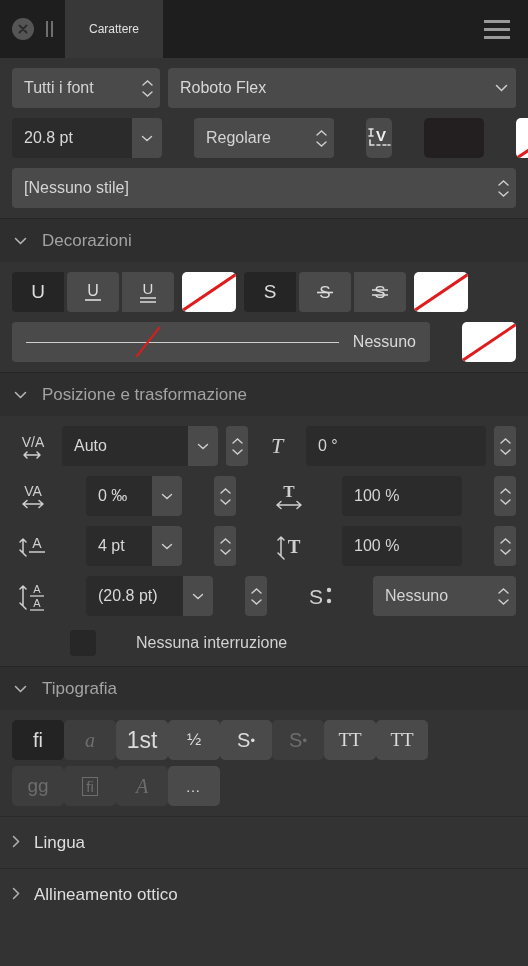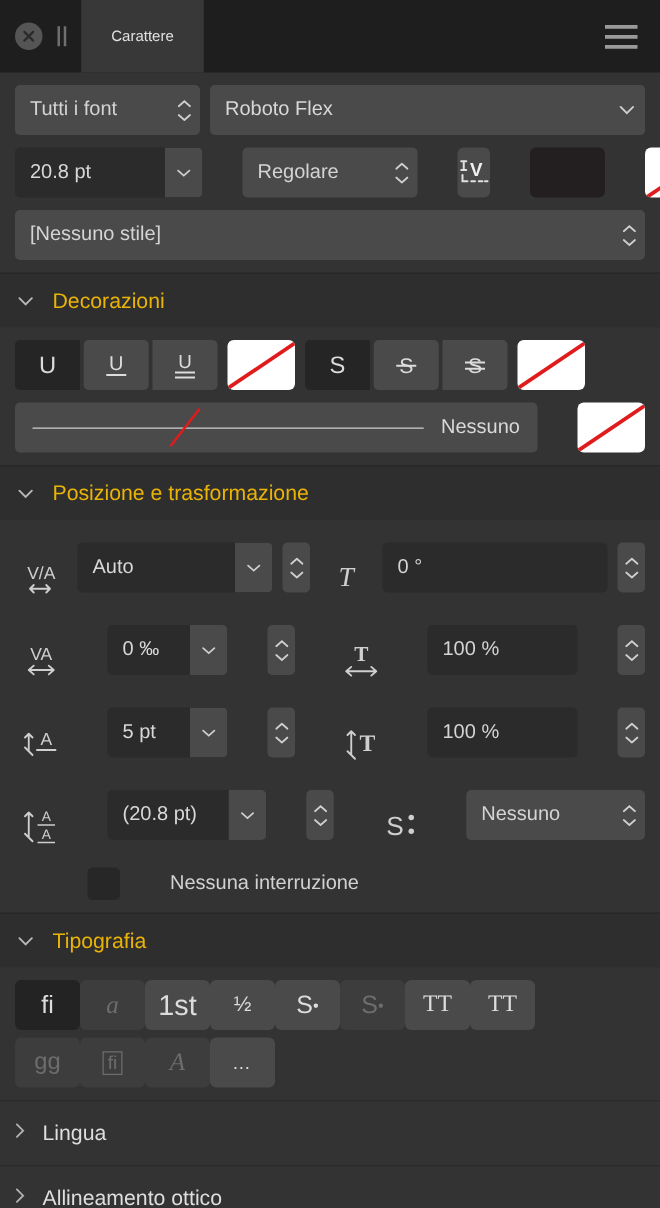--- a/index.html
+++ b/index.html
@@ -83,21 +83,21 @@
     justify-content: center; gap: 5px; flex: 0 0 auto; cursor: pointer;
   }
 
   
   .section-head {
     height: 44px; background: #2e2e2e; display: flex; align-items: center;
     padding: 0 12px; gap: 14px; cursor: pointer;
     border-top: 1px solid #262626;
   }
   .section-head .chev { width: 16px; display: flex; justify-content: center; }
-  .section-head .title { font-size: 17px; color: #eab308; }
+  .section-head .title { font-size: 17px; color: #a3a3a3; }
   .section-body { background: #333333; }
 
   
   .segset { display: flex; gap: 3px; }
   .segbtn {
     width: 52px; height: 40px; background: #4a4a4a; border-radius: 4px;
     display: flex; align-items: center; justify-content: center;
     cursor: pointer; color: #d6d6d6;
   }
   .segset .segbtn:first-child { border-radius: 4px 0 0 4px; }
@@ -130,21 +130,20 @@
     content: ""; position: absolute; left: 28%; top: 50%;
     width: 38px; height: 2px; background: #e01b1b;
     transform: translateY(-50%) rotate(-52deg);
   }
 
   
   .ficon {
     width: 42px; height: 40px; flex: 0 0 auto;
     display: flex; align-items: center; justify-content: center;
     color: #cfcfcf;
-    margin-top: 16px;
   }
 
   
   .cbox {
     width: 26px; height: 26px; background: #272727; border-radius: 4px;
     flex: 0 0 auto; cursor: pointer;
   }
   .cbox-label { font-size: 16px; color: #d2d2d2; }
 
   
@@ -417,21 +416,21 @@
 
   <div class="row">
     <span class="ficon">
       <svg width="34" height="32" viewBox="0 0 34 32">
         <path d="M7 9 v14 M7 9 l-3 3 M7 9 l3 3 M7 23 l-3 -3 M7 23 l3 3" stroke="#cfcfcf" stroke-width="1.5" fill="none" stroke-linecap="round"></path>
         <text x="21" y="18" text-anchor="middle" font-family="Liberation Sans, sans-serif" font-size="14" fill="#cfcfcf">A</text>
         <path d="M13 22 h16" stroke="#cfcfcf" stroke-width="1.5"></path>
       </svg>
     </span>
     <div class="fieldwrap">
-      <span class="val">5 pt</span>
+      <span class="val">4 pt</span>
       <span class="drop">
         <svg width="12" height="7" viewBox="0 0 12 7">
             <path d="M1.5 1.5 L6 5.5 L10.5 1.5" stroke="#cfcfcf" stroke-width="1.4" fill="none" stroke-linecap="round"></path>
           </svg>
       </span>
     </div>
     <div class="stepper">
       <svg width="11" height="6" viewBox="0 0 11 6">
           <path d="M1 5 L5.5 1 L10 5" stroke="#cfcfcf" stroke-width="1.4" fill="none" stroke-linecap="round"></path>
         </svg>

